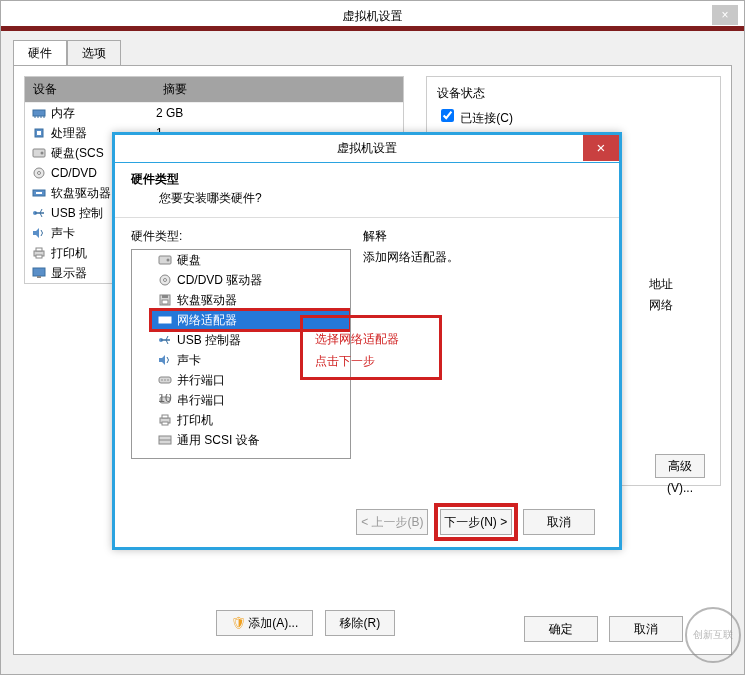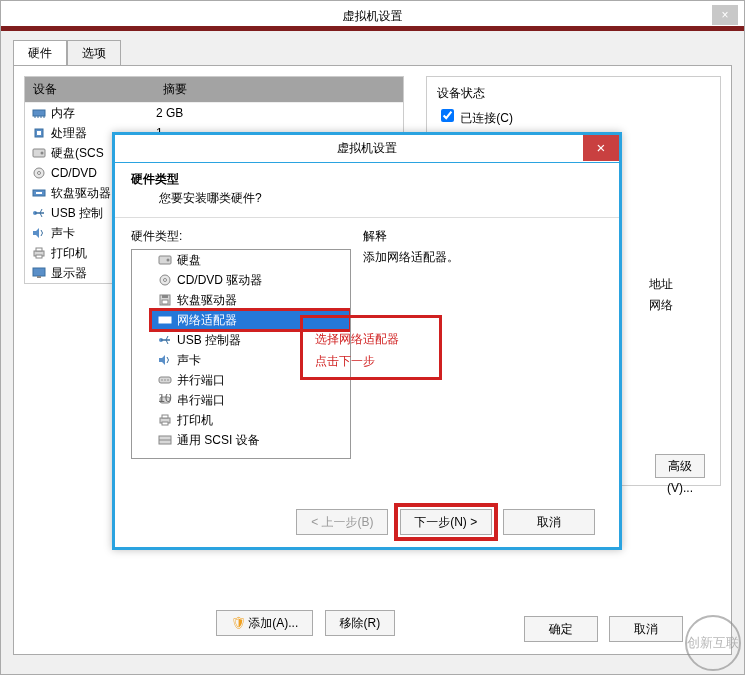--- a/index.html
+++ b/index.html
@@ -53,25 +53,25 @@
 .hw-item.selected { background: #2578d8; color: #fff; }
 .hw-item .hicon { width: 16px; height: 14px; display: inline-flex; align-items: center; justify-content: center; margin-right: 4px; }
 .redbox-item { outline: 3px solid #d02020; outline-offset: -1px; }
 
 .wb-right { flex: 1; }
 .wb-right-label { margin-bottom: 4px; }
 
 .annotation { position: absolute; left: 300px; top: 315px; width: 142px; height: 65px; border: 3px solid #d02020; padding: 10px 12px; color: #d02020; font-size: 14px; line-height: 22px; }
 
 .wizard-buttons { position: absolute; bottom: 12px; right: 16px; }
-.wizard-buttons .btn { width: 92px; text-align: center; padding: 0; }
+.wizard-buttons .btn { width: 72px; text-align: center; padding: 0; }
 .wizard-buttons .btn.disabled { color: #999; }
 .redbox-next { outline: 4px solid #d02020; outline-offset: 2px; }
 
-.watermark { position: absolute; right: 4px; bottom: 4px; width: 56px; height: 56px; border-radius: 50%; border: 2px solid #888; color: #888; font-size: 13px; display: flex; align-items: center; justify-content: center; opacity: .6; }
+.watermark { position: absolute; right: 4px; bottom: 12px; width: 56px; height: 56px; border-radius: 50%; border: 2px solid #888; color: #888; font-size: 10px; display: flex; align-items: center; justify-content: center; opacity: .6; }
 
 svg { display: block; }
 </style>
 </head>
 <body>
 
 <div class="vm-window">
   <div class="vm-title">
     <span>虚拟机设置</span>
     <div class="vm-close">×</div>

